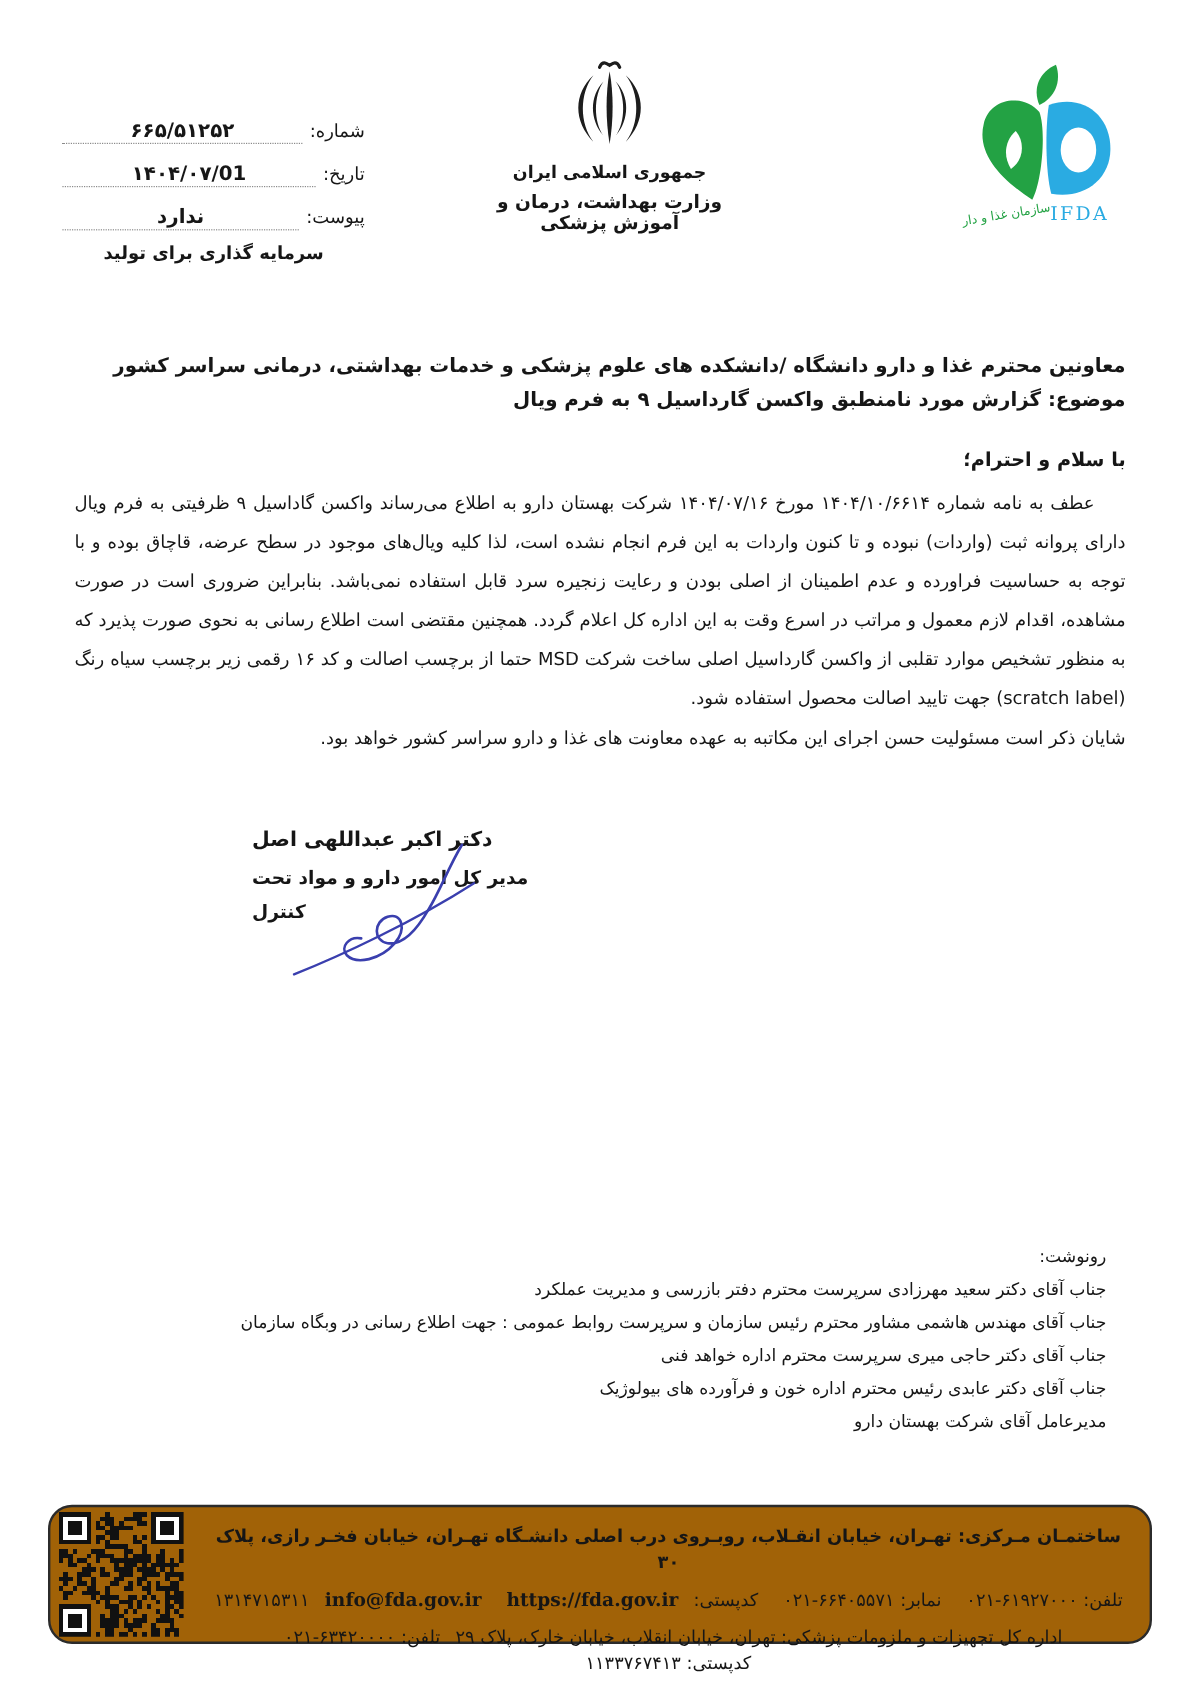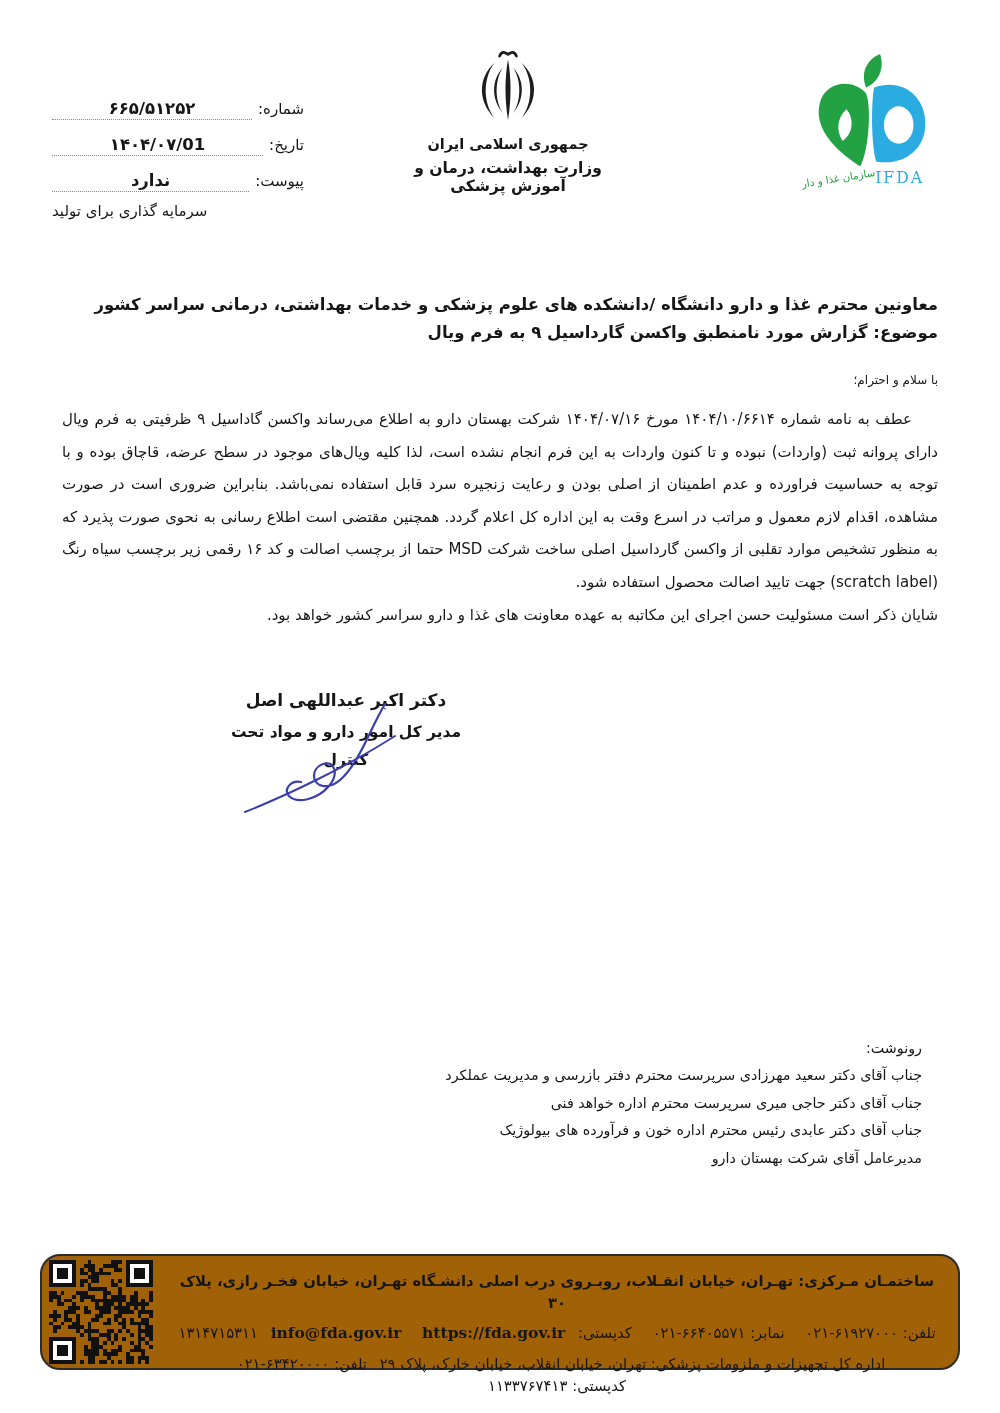--- a/index.html
+++ b/index.html
@@ -7,42 +7,42 @@
     position:relative; width:1000px; height:1413px; background:#fff;
     font-family:"DejaVu Sans", sans-serif; direction:rtl; color:#161616;
     overflow:hidden;
   }
   
   .fields { position:absolute; top:84px; left:52px; width:252px; }
   .frow { display:flex; align-items:flex-end; height:36px; }
   .flabel { font-size:15px; white-space:nowrap; padding-left:6px; padding-bottom:2px; }
   .fleader { flex:1; border-bottom:1.4px dotted #8a8a8a; text-align:center;
              font-weight:bold; font-size:16.5px; padding-bottom:1px; }
-  .slogan { margin-top:10px; font-weight:normal; font-size:15px; text-align:left; }
+  .slogan { margin-top:10px; font-weight:bold; font-size:15px; text-align:center; }
 
   
   .emblem-block { position:absolute; top:46px; left:388px; width:240px; text-align:center; }
   .emblem-svg { width:86px; height:84px; display:inline-block; }
   .caption1 { font-weight:bold; font-size:14.5px; margin-top:2px; }
   .caption2 { font-weight:bold; font-size:15.5px; margin-top:7px; }
 
   
   .logo-block { position:absolute; top:48px; left:798px; width:158px; text-align:center; }
   .logo-svg { width:150px; height:148px; }
 
   
   .addressee  { position:absolute; top:271px; right:62px; left:62px; font-weight:bold; font-size:16.5px;margin-top:24px; }
   .subject    { position:absolute; top:323px; right:62px; left:62px; font-weight:bold; font-size:16.5px; }
-  .salutation { position:absolute; top:373px; right:62px; left:62px; font-weight:normal; font-size:12px; }
+  .salutation { position:absolute; top:373px; right:62px; left:62px; font-weight:bold; font-size:16px; }
   .body-flow  { position:absolute; top:403px; right:62px; left:62px; }
   .body-par   { font-size:15px; line-height:32.6px; text-align:justify; text-align-last:right; text-indent:26px; margin:0; }
   .closing    { font-size:15px; line-height:32.6px; margin:0; }
 
   
-  .sig-block { position:absolute; top:686px; left:210px; width:272px; text-align:center; font-weight:bold; }
+  .sig-block { position:absolute; top:686px; left:210px; width:272px; text-align:left; font-weight:bold; }
   .sig-name  { font-size:17px; line-height:28px; }
   .sig-title { font-size:15.5px; line-height:28px; margin-top:4px; }
   .sig-svg   { position:absolute; top:696px; left:233px; width:250px; height:122px; pointer-events:none; }
 
   
   .cc-block { position:absolute; top:1035px; right:78px; left:200px; text-align:right;
               font-size:14.3px; line-height:27.4px; }
 
   
   .footer-box { position:absolute; left:40px; top:1254px; width:916px; height:112px;
@@ -117,20 +117,21 @@
     <div class="sig-title">مدیر کل امور دارو و مواد تحت کنترل</div>
   </div>
   <svg class="sig-svg" viewBox="0 0 250 122" aria-hidden="true">
     <path d="M152,8 C140,28 134,46 124,62 C116,76 104,92 90,90 C78,88 78,72 90,68 C102,64 106,78 96,90 C84,104 64,108 56,100 C50,93 58,84 68,86" fill="none" stroke="#3a3fae" stroke-width="2.2" stroke-linecap="round"></path>
     <path d="M12,116 C52,100 112,72 162,40" fill="none" stroke="#3a3fae" stroke-width="2" stroke-linecap="round"></path>
   </svg>
 
   <div class="cc-block">
     <div>رونوشت:</div>
     <div>جناب آقای دکتر سعید مهرزادی سرپرست محترم دفتر بازرسی و مدیریت عملکرد</div>
+    <div>جناب آقای مهندس هاشمی مشاور محترم رئیس سازمان و سرپرست روابط عمومی : جهت اطلاع رسانی در وبگاه سازمان</div>
     <div>جناب آقای دکتر حاجی میری سرپرست محترم اداره خواهد فنی</div>
     <div>جناب آقای دکتر عابدی رئیس محترم اداره خون و فرآورده های بیولوژیک</div>
     <div>مدیرعامل آقای شرکت بهستان دارو</div>
   </div>
 
   <div class="footer-box">
     <svg class="qr" viewBox="0 0 108 108" shape-rendering="crispEdges" aria-hidden="true">
         <rect x="40" y="0" width="4" height="4" fill="#111"></rect>
         <rect x="64" y="0" width="4" height="4" fill="#111"></rect>
         <rect x="68" y="0" width="4" height="4" fill="#111"></rect>

